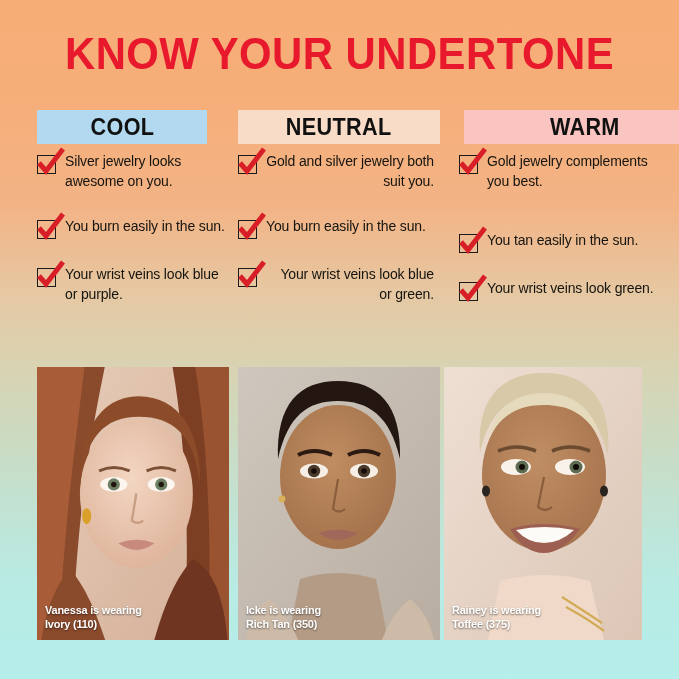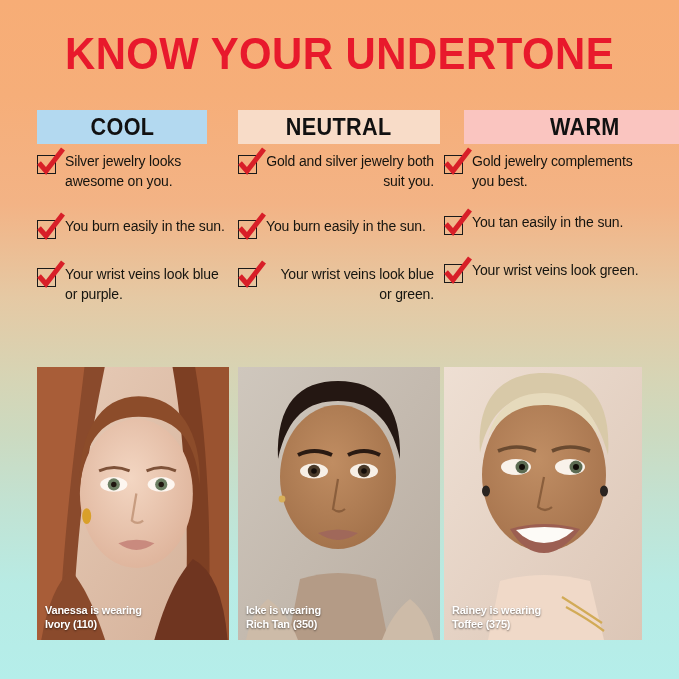--- a/index.html
+++ b/index.html
@@ -51,21 +51,21 @@
     font-family:"Liberation Sans Narrow","Liberation Sans", sans-serif;
   }
   #hdr-cool    { left:37px;  width:170px; }
   #hdr-neutral { left:238px; width:202px; }
   #hdr-warm    { left:464px; width:232px;padding-left:9px; }
 
   
   .col { position:absolute; top:152px; }
   #col-cool    { left:37px;  width:190px; }
   #col-neutral { left:238px; width:196px;text-align:right; }
-  #col-warm    { left:444px; width:198px; }
+  #col-warm    { left:459px; width:198px; }
 
   .item { position:relative; display:flex; margin-bottom:17px; }
   .cbox {
     position:relative;
     flex:0 0 auto;
     width:19px; height:19px;
     border:1.6px solid #1a1a1a;
     margin-top:3px;
     margin-right:9px;
   }
@@ -179,21 +179,21 @@
 
   <div class="col" id="col-warm">
     <div class="item">
       <span class="cbox">
         <svg width="30" height="30" viewBox="0 0 30 30">
             <path d="M3 15 L10 23 L27 1" stroke="#D81F28" stroke-width="5" fill="none" stroke-linecap="butt"></path>
           </svg>
       </span>
       <span class="itext">Gold jewelry complements you best.</span>
     </div>
-    <div class="item" style="margin-top:22px;">
+    <div class="item" style="margin-top:40px;">
       <span class="cbox">
         <svg width="30" height="30" viewBox="0 0 30 30">
             <path d="M3 15 L10 23 L27 1" stroke="#D81F28" stroke-width="5" fill="none" stroke-linecap="butt"></path>
           </svg>
       </span>
       <span class="itext">You tan easily in the sun.</span>
     </div>
     <div class="item" style="margin-top:26px;">
       <span class="cbox">
         <svg width="30" height="30" viewBox="0 0 30 30">

